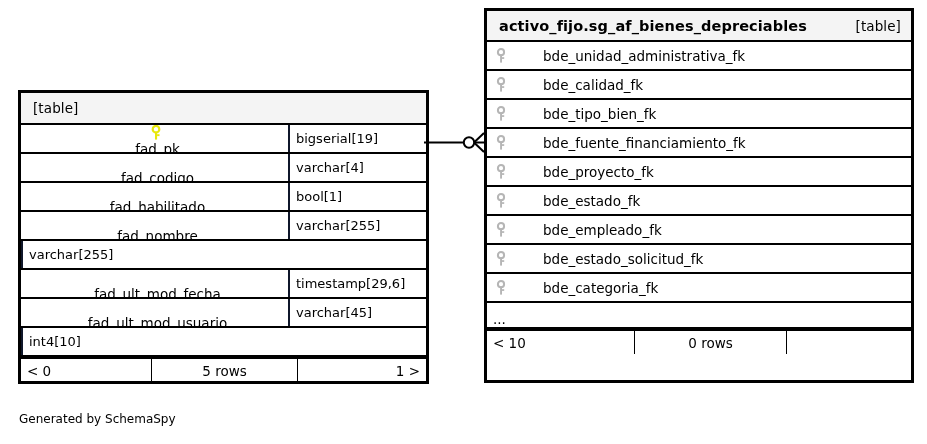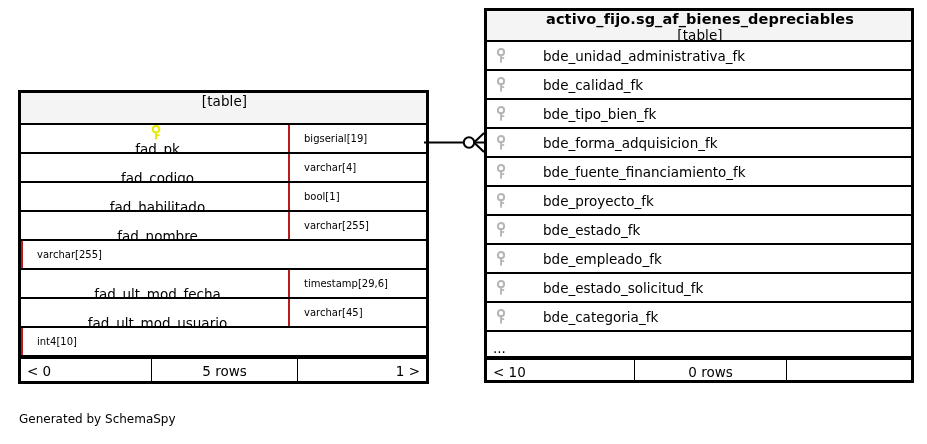--- a/index.html
+++ b/index.html
@@ -29,21 +29,20 @@
     border-bottom: 2px solid #000000;
     box-sizing: border-box;
     display: flex;
     align-items: center;
     justify-content: space-between;
     padding: 0 10px 0 12px;
     font-weight: bold;
     font-size: 14.5px;
     letter-spacing: 0.1px;
     white-space: nowrap;
-    flex-direction: column;
   }
   .entity-header .tag {
     font-weight: normal;
     font-size: 13.5px;
   }
 
   .row {
     display: flex;
     align-items: stretch;
     border-bottom: 2px solid #000000;
@@ -57,24 +56,24 @@
     align-items: center;
     box-sizing: border-box;
     font-size: 13.5px;
     white-space: nowrap;
     overflow: hidden;
   }
   .cell-type {
     display: flex;
     align-items: center;
     box-sizing: border-box;
-    font-size: 10px;
-    padding-left: 14px;
+    font-size: 13px;
+    padding-left: 6px;
     white-space: nowrap;
-    border-left: 2px solid #b91c1c;
+    border-left: 2px solid #0f172a;
   }
 
   
   .keyicon {
     width: 16px;
     min-width: 16px;
     height: 16px;
     margin-left: 6px;
     margin-right: 4px;
     display: inline-flex;
@@ -296,32 +295,20 @@
         <svg width="16" height="16" viewBox="0 0 16 16">
           <circle cx="8" cy="4.2" r="3.1" fill="none" stroke="#b5b5b5" stroke-width="2"></circle>
           <rect x="7.1" y="6.6" width="1.9" height="8" fill="#b5b5b5"></rect>
           <rect x="9" y="9.2" width="2.2" height="1.7" fill="#b5b5b5"></rect>
         </svg>
       </span>
       <span class="colname">bde_tipo_bien_fk</span>
     </div>
   </div>
 
-  <div class="row">
-    <div class="cell-name">
-      <span class="keyicon">
-        <svg width="16" height="16" viewBox="0 0 16 16">
-          <circle cx="8" cy="4.2" r="3.1" fill="none" stroke="#b5b5b5" stroke-width="2"></circle>
-          <rect x="7.1" y="6.6" width="1.9" height="8" fill="#b5b5b5"></rect>
-          <rect x="9" y="9.2" width="2.2" height="1.7" fill="#b5b5b5"></rect>
-        </svg>
-      </span>
-      <span class="colname">bde_forma_adquisicion_fk</span>
-    </div>
-  </div>
 
   <div class="row">
     <div class="cell-name">
       <span class="keyicon">
         <svg width="16" height="16" viewBox="0 0 16 16">
           <circle cx="8" cy="4.2" r="3.1" fill="none" stroke="#b5b5b5" stroke-width="2"></circle>
           <rect x="7.1" y="6.6" width="1.9" height="8" fill="#b5b5b5"></rect>
           <rect x="9" y="9.2" width="2.2" height="1.7" fill="#b5b5b5"></rect>
         </svg>
       </span>

